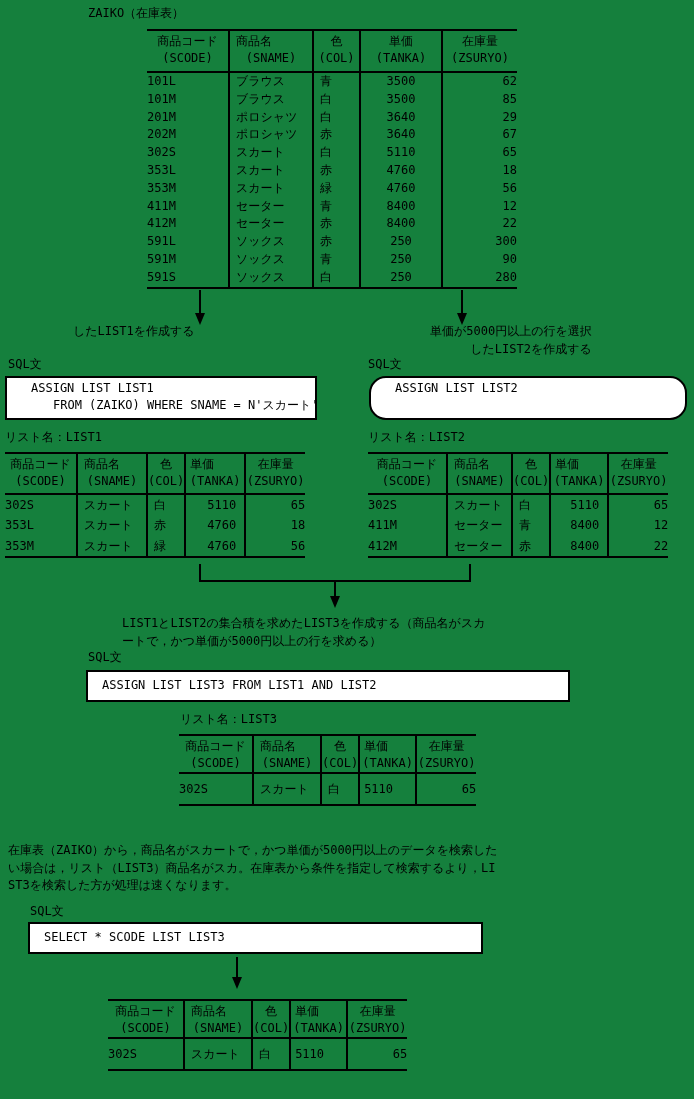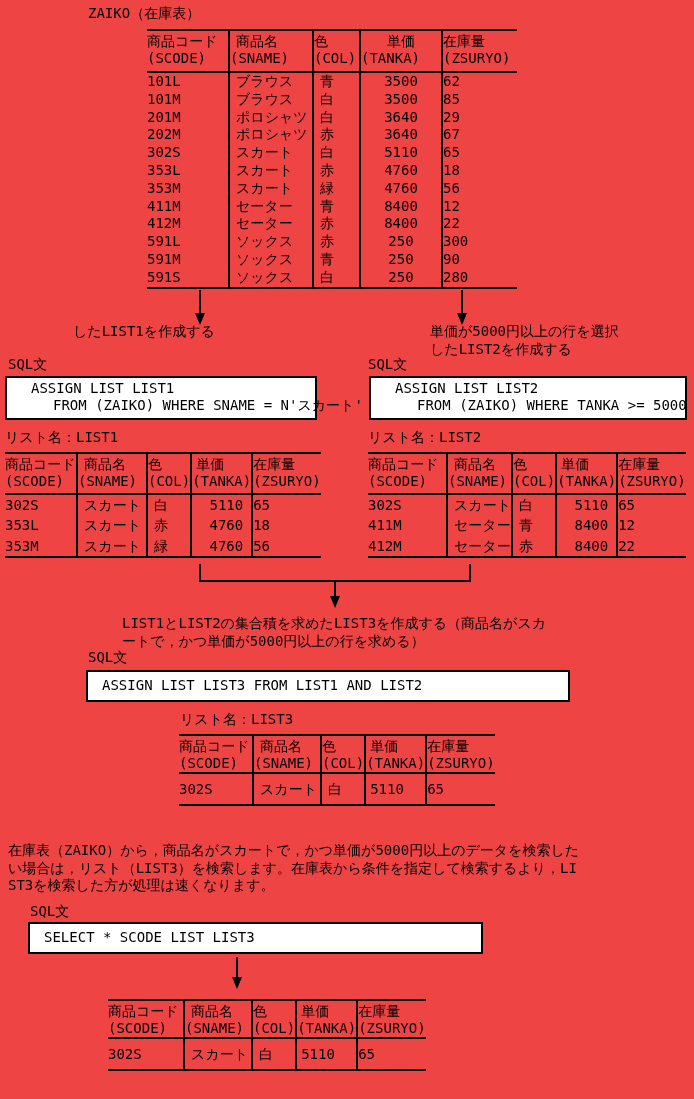--- a/index.html
+++ b/index.html
@@ -1,43 +1,43 @@
 <!DOCTYPE html>
 <html><head>
 <meta charset="utf-8">
 <style>
   html,body{margin:0;padding:0;background:#fff;}
   #page{
-    position:relative;width:694px;height:1099px;background:#ef4444;
+    position:relative;width:694px;height:1099px;background:#15803d;
     font-family:"DejaVu Sans Mono","Liberation Mono",monospace;
-    font-size:14px;color:#000;overflow:hidden;
+    font-size:12px;color:#000;overflow:hidden;
   }
   .abs{position:absolute;}
   .nowrap{white-space:nowrap;}
 
   
   table.tbl{
     border-collapse:collapse;table-layout:fixed;
     border-top:2px solid #000;border-bottom:2px solid #000;
   }
   .tbl th,.tbl td{
     border-right:2px solid #000;padding:0;margin:0;
     font-weight:normal;vertical-align:middle;overflow:hidden;
   }
   .tbl th:last-child,.tbl td:last-child{border-right:none;}
   .tbl thead tr{border-bottom:2px solid #000;}
   .tbl th{vertical-align:top;padding-top:2px;}
-  .hjp,.hen{line-height:17px;text-align:left;white-space:nowrap;}
+  .hjp,.hen{line-height:17px;text-align:center;white-space:nowrap;}
   .c2 .hjp{text-align:left;padding-left:6px;}
   .tbl .c4 .hjp{text-align:left;padding-left:4px;}
   .t-zaiko .c4 .hjp{text-align:center;padding-left:0;}
   td.c1{text-align:left;}
   td.c2{text-align:left;padding-left:6px;}
   td.c3{text-align:left;padding-left:6px;}
-  td.c5{text-align:left;}
+  td.c5{text-align:right;}
   .t-zaiko td.c4{text-align:center;}
   .t-l12 td.c4{text-align:right;padding-right:8px;}
   .t-l3 td.c4{text-align:left;padding-left:4px;}
   .t-zaiko td{height:17.8px;line-height:17.8px;}
   .t-zaiko th{height:38px;}
   .t-l12 td{height:20.3px;line-height:20.3px;}
   .t-l12 th{height:37px;}
   .t-l3 td{height:30px;line-height:30px;}
   .t-l3 th{height:33px;}
 
@@ -188,28 +188,27 @@
 
   <div class="abs note" style="left:73px;top:323px;">
     <div class="ln">したLIST1を作成する</div>
   </div>
   <div class="abs sql-label" style="left:8px;top:356px;">SQL文</div>
   <div class="abs sqlbox" style="left:5px;top:376px;width:308px;height:38px;padding-top:2px;">
     <div class="ln" style="padding-left:24px;">ASSIGN LIST LIST1</div>
     <div class="ln" style="padding-left:46px;">FROM (ZAIKO) WHERE SNAME = N'スカート'</div>
   </div>
 
-  <div class="abs note" style="left:430px;top:323px;">
+  <div class="abs note" style="left:430px;top:323px;text-align:right;">
     <div class="ln">単価が5000円以上の行を選択</div>
     <div class="ln">したLIST2を作成する</div>
   </div>
   <div class="abs sql-label" style="left:368px;top:356px;">SQL文</div>
-  <div class="abs sqlbox" style="left:369px;top:376px;width:314px;height:38px;padding-top:2px;">
+  <div class="abs sqlbox" style="left:369px;top:376px;width:314px;height:38px;padding-top:2px;border-radius:17px;">
     <div class="ln" style="padding-left:24px;">ASSIGN LIST LIST2</div>
-    <div class="ln" style="padding-left:46px;">FROM (ZAIKO) WHERE TANKA &gt;= 5000</div>
   </div>
 
   <div class="abs nowrap" style="left:5px;top:429px;">リスト名：LIST1</div>
   <table class="abs tbl t-l12" style="left:5px;top:452px;">
       <colgroup>
         <col style="width: 72px;">
         <col style="width: 70px;">
         <col style="width: 36px;">
         <col style="width: 60px;">
         <col style="width: 60px;">
@@ -373,21 +372,21 @@
           <td class="c2">スカート</td>
           <td class="c3">白</td>
           <td class="c4">5110</td>
           <td class="c5">65</td>
         </tr>
       </tbody>
     </table>
 
   <div class="abs para" style="left:8px;top:842px;">
     <div class="ln">在庫表（ZAIKO）から，商品名がスカートで，かつ単価が5000円以上のデータを検索した</div>
-    <div class="ln">い場合は，リスト（LIST3）を検索します。在庫表から条件を指定して検索するより，LI</div>
+    <div class="ln">い場合は，リスト（LIST3）商品名がスカ。在庫表から条件を指定して検索するより，LI</div>
     <div class="ln">ST3を検索した方が処理は速くなります。</div>
   </div>
 
   <div class="abs sql-label" style="left:30px;top:903px;">SQL文</div>
   <div class="abs sqlbox" style="left:28px;top:922px;width:451px;height:28px;">
     <div class="ln" style="padding-left:14px;line-height:26px;">SELECT * SCODE LIST LIST3</div>
   </div>
 
   <div class="abs shaft" style="left:236px;top:957px;height:22px;"></div>
   <div class="abs ahead" style="left:232px;top:977px;"></div>

